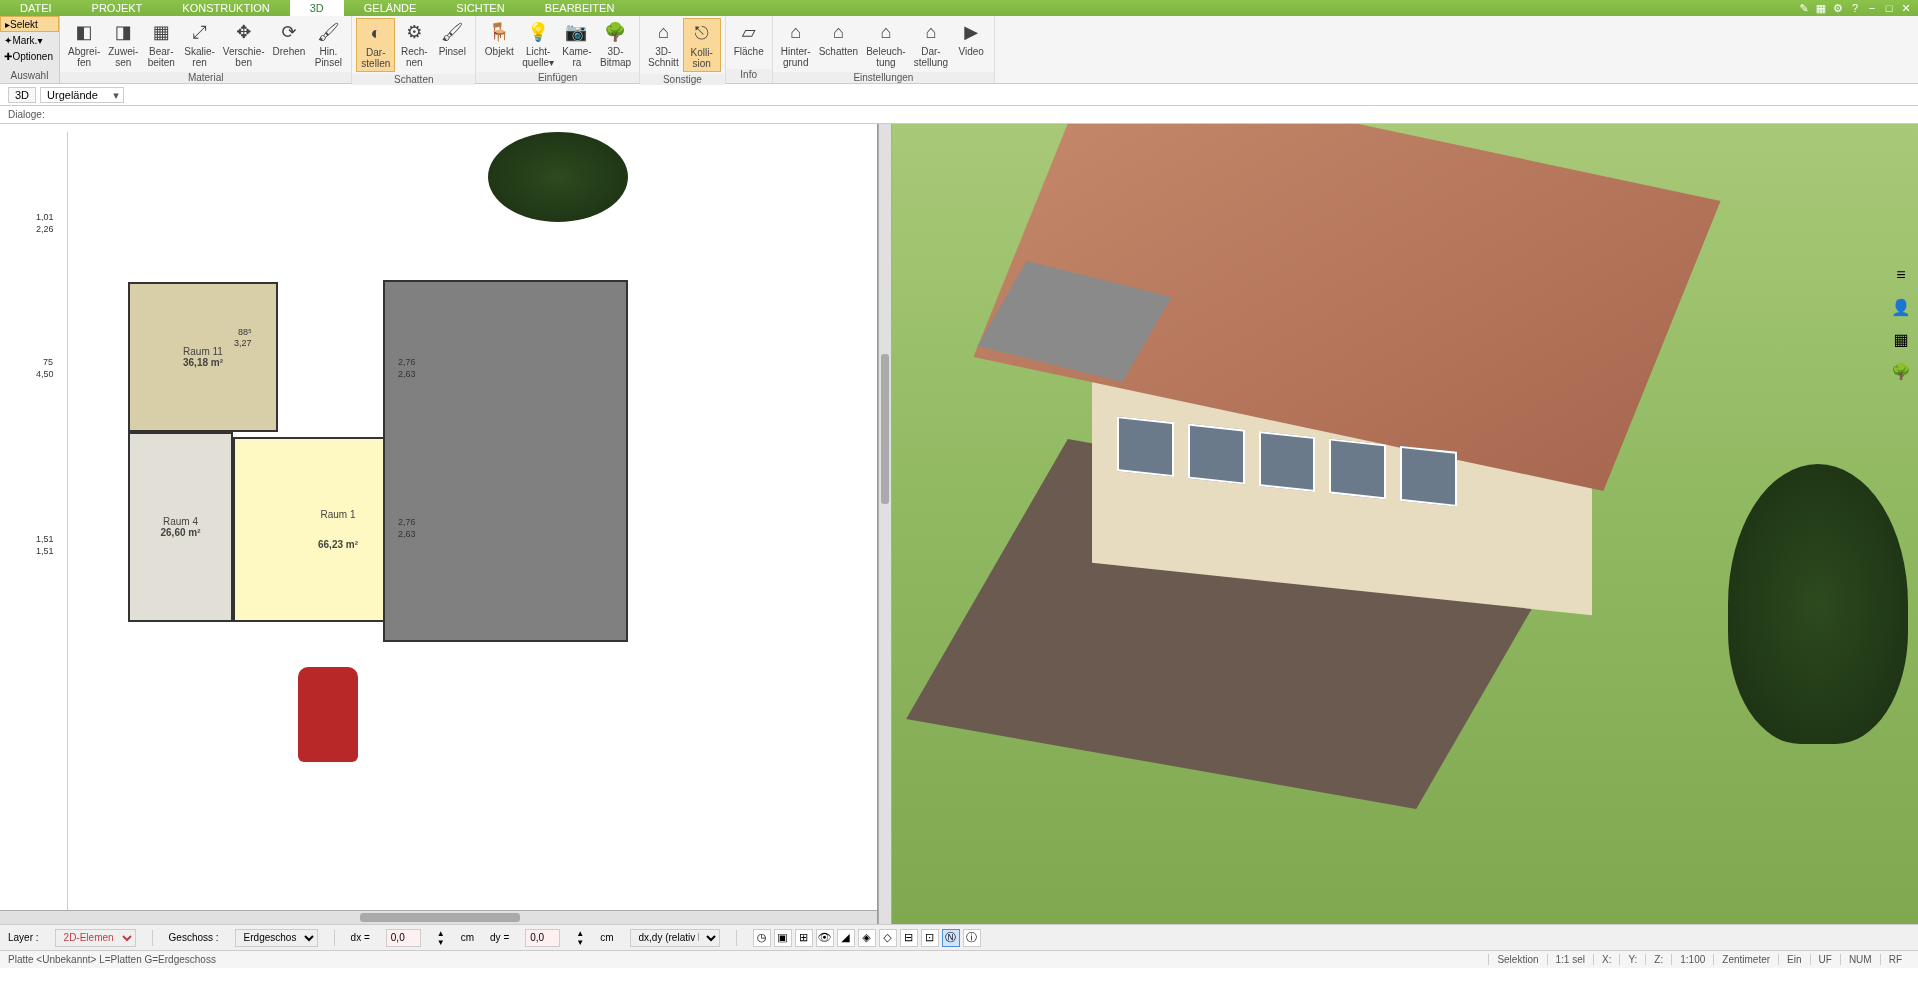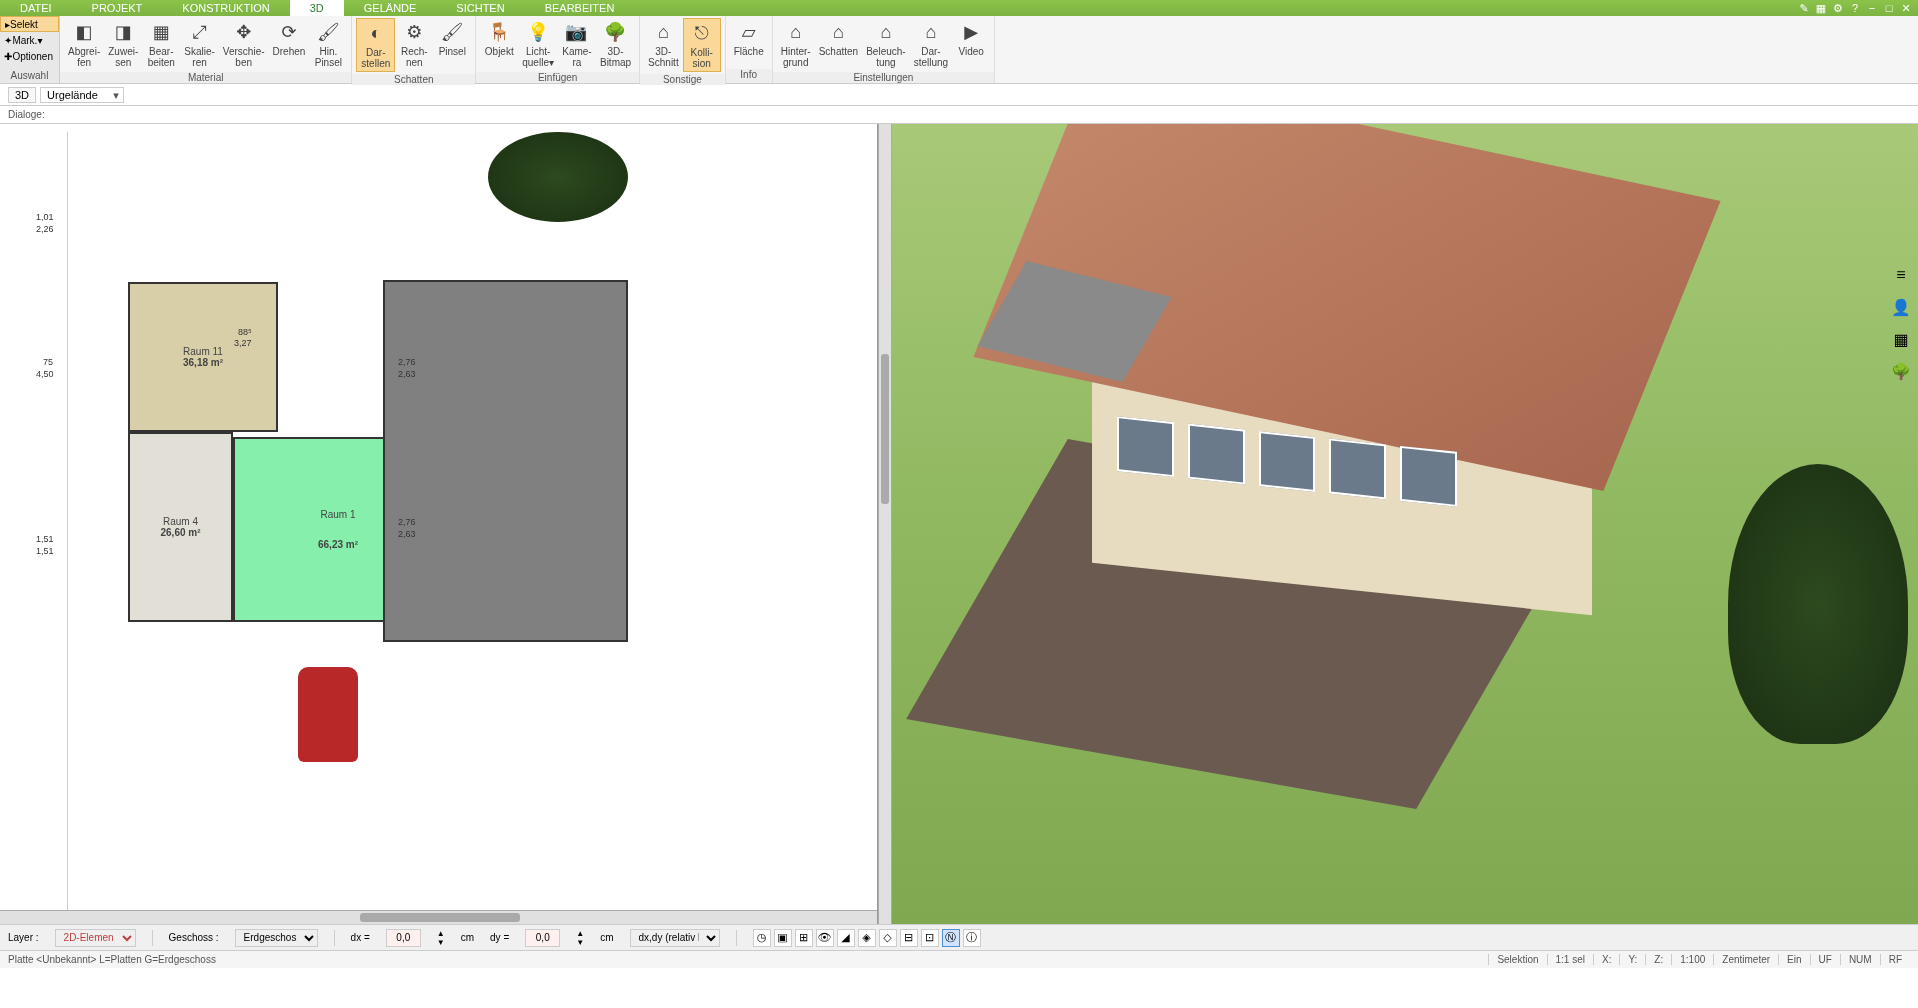--- a/index.html
+++ b/index.html
@@ -63,21 +63,21 @@
 .right-toolbar .tool { width: 22px; height: 22px; display: flex; align-items: center; justify-content: center; cursor: pointer; font-size: 16px; }
 
 
 .hscroll { height: 14px; background: #e0e0e0; border-top: 1px solid #aaa; position: relative; }
 .hscroll-thumb { position: absolute; left: 360px; width: 160px; top: 2px; bottom: 2px; background: #aaa; border-radius: 3px; }
 
 
 .bottom-bar { height: 26px; background: #f0f0f0; border-top: 1px solid #ccc; display: flex; align-items: center; padding: 0 8px; font-size: 10px; gap: 16px; }
 .bottom-bar .sep { width: 1px; height: 16px; background: #ccc; }
 .bottom-bar select, .bottom-bar input { border: 1px solid #ccc; padding: 1px 4px; font-size: 10px; height: 18px; }
-.bottom-bar input[type="text"].num { width: 35px; text-align: center; background: #fff0f0; }
+.bottom-bar input[type="text"].num { width: 35px; background: #fff0f0; }
 .bottom-bar .icon-btn { width: 18px; height: 18px; border: 1px solid #ccc; display: flex; align-items: center; justify-content: center; cursor: pointer; background: #fff; font-size: 11px; }
 .bottom-bar .icon-btn.active { background: #d0e4ff; border-color: #5090d0; }
 .color-opt { color: #c04040; }
 
 
 .status-bar { height: 18px; background: #f5f5f5; border-top: 1px solid #ccc; display: flex; align-items: center; padding: 0 8px; font-size: 10px; color: #555; }
 .status-bar .spacer { flex: 1; }
 .status-bar .cell { padding: 0 8px; border-left: 1px solid #ccc; }
 </style>
 </head>
@@ -247,21 +247,21 @@
       <div class="fp-ruler-v"></div>
       <div class="fp-canvas" id="fp-rooms">
           <div class="fp-room" style="left: 60px; top: 150px; width: 150px; height: 150px; background: rgb(216, 207, 168);">
             <div>Raum 11</div>
             <div><b>36,18 m²</b></div>
           </div>
           <div class="fp-room" style="left: 60px; top: 300px; width: 105px; height: 190px; background: rgb(226, 223, 214); text-align: center;">
             <div>Raum 4</div>
             <div><b>26,60 m²</b></div>
           </div>
-          <div class="fp-room" style="left: 165px; top: 305px; width: 210px; height: 185px; background: #86efac; gap: 19px;">
+          <div class="fp-room" style="left: 165px; top: 305px; width: 210px; height: 185px; background: #fef9c3; gap: 19px;">
             <div>Raum 1</div>
             <div><b>66,23 m²</b></div>
           </div>
         </div>
 
       <div style="position: absolute; background: rgb(128, 128, 128); border: 2px solid rgb(51, 51, 51); left: 375px; top: 148px; width: 245px; height: 362px;" id="terrace-block"></div>
 
       <div style="position:absolute; left:480px; top:0; width:140px; height:90px; background:radial-gradient(#2d4a1f,#1a2e12); border-radius:50%;"></div>
 
       <div style="position:absolute; left:290px; top:535px; width:60px; height:95px; background:#b82828; border-radius:10px 10px 6px 6px;"></div>

